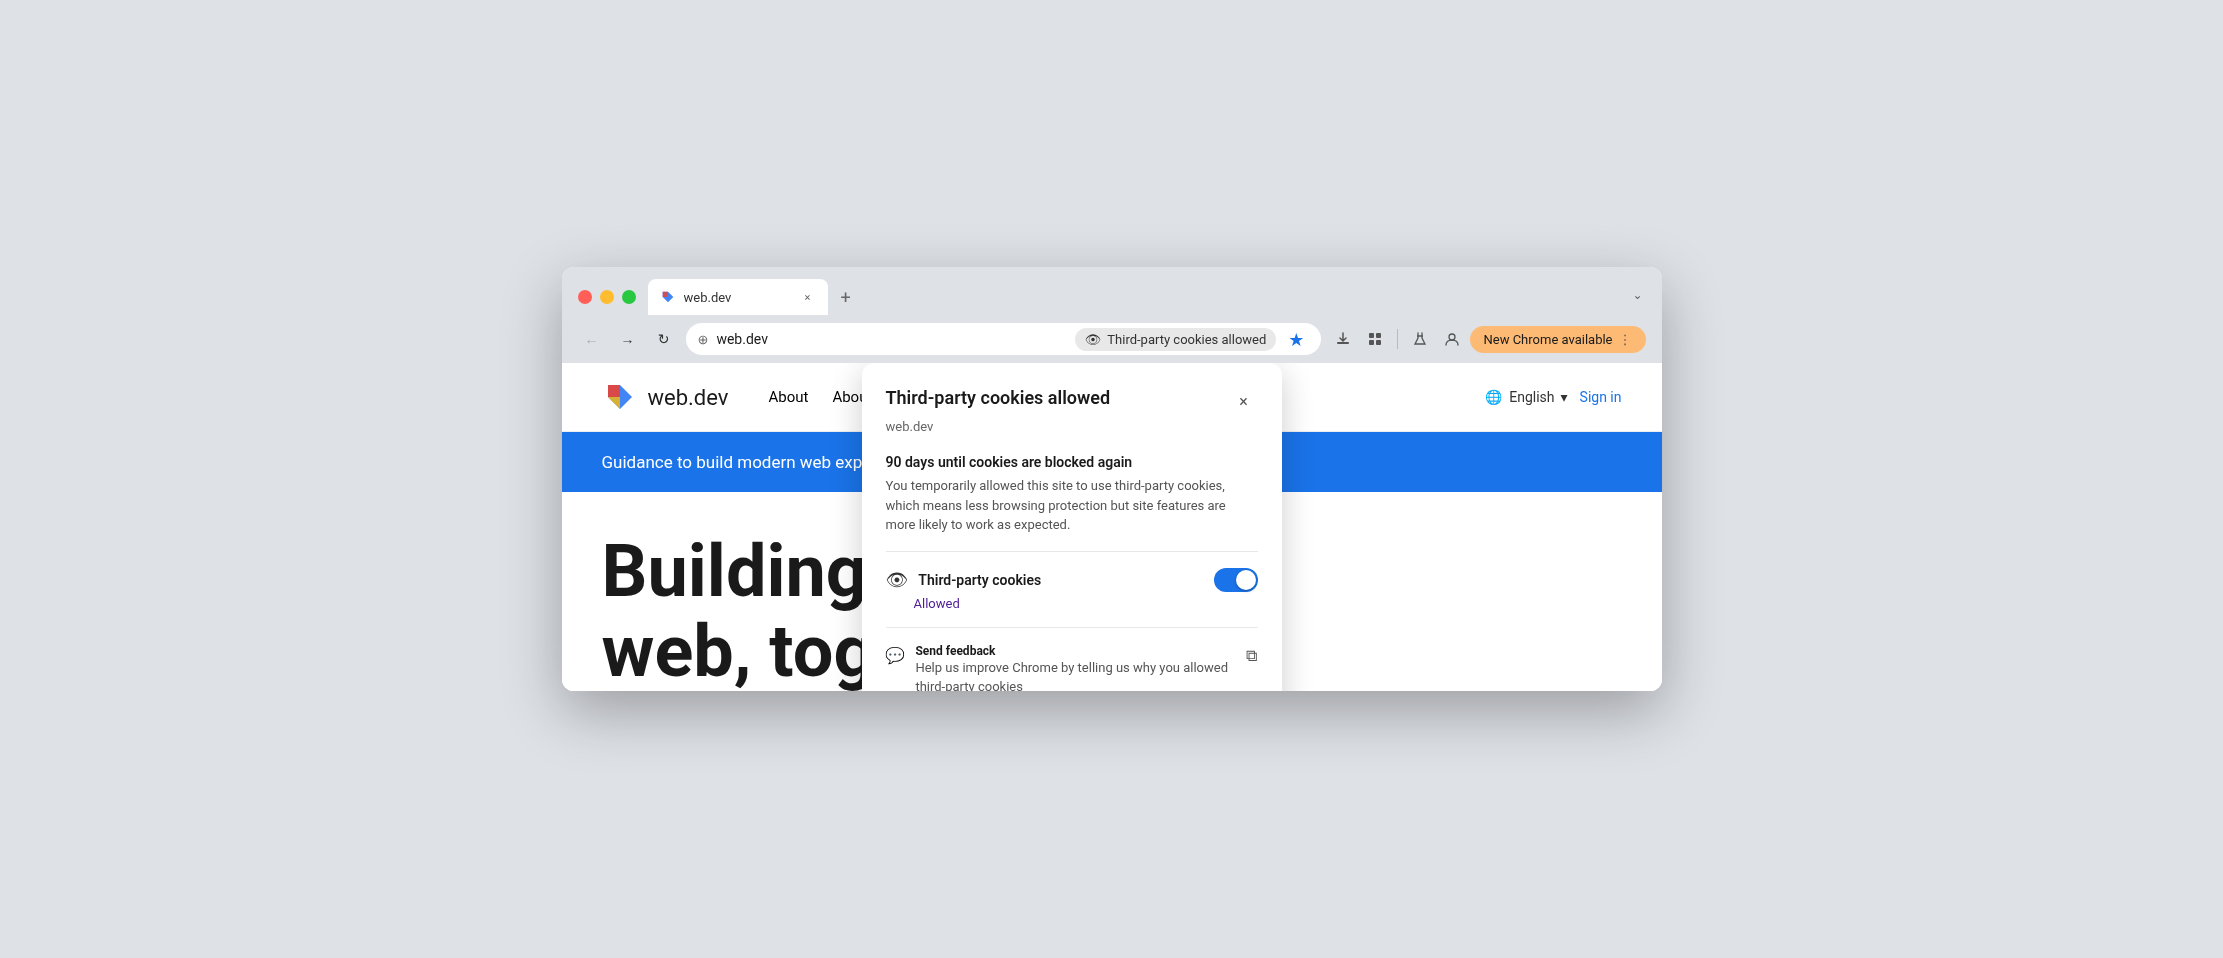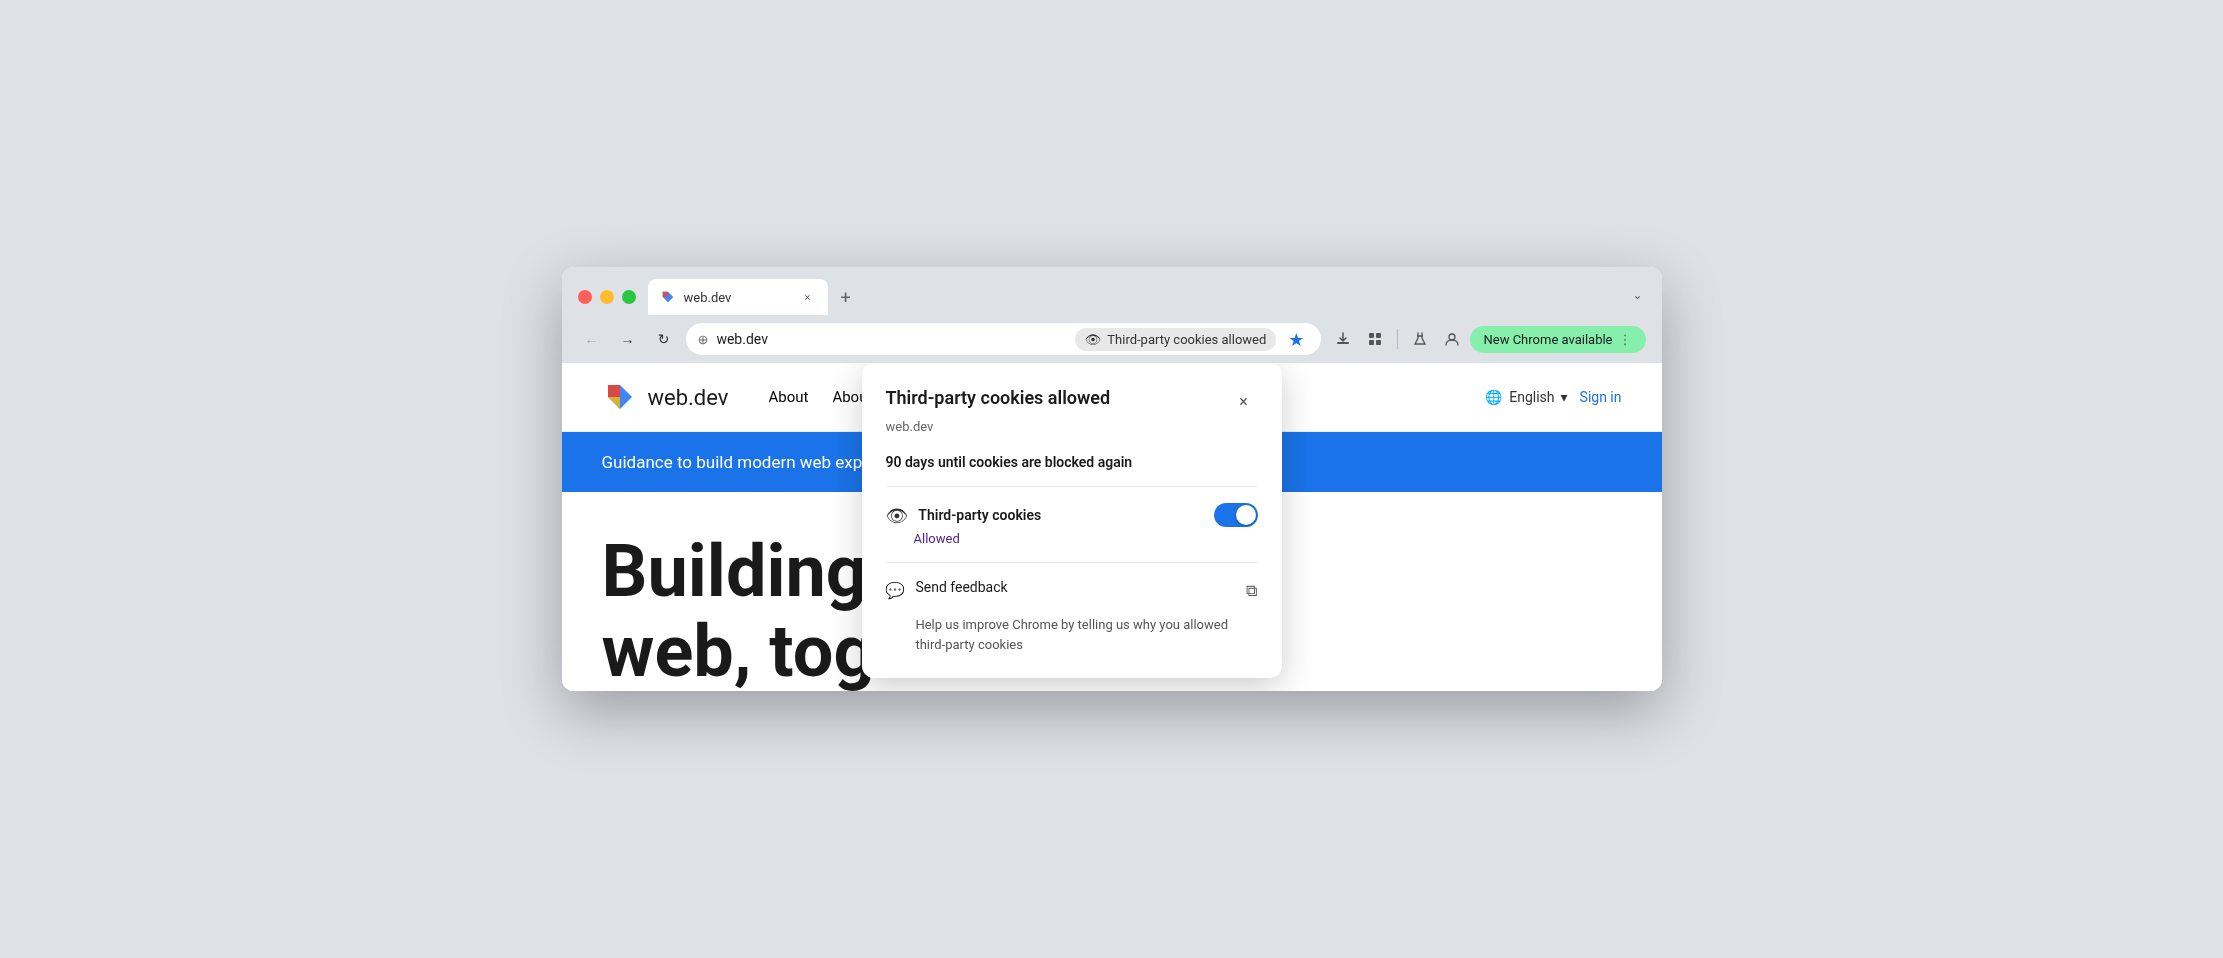--- a/index.html
+++ b/index.html
@@ -185,21 +185,21 @@
       padding: 4px;
     }
 
     .nav-right {
       display: flex;
       align-items: center;
       gap: 4px;
     }
 
     .new-chrome-btn {
-      background: #86efac;
+      background: #fdba74;
       border-radius: 20px;
       padding: 6px 14px;
       font-size: 13px;
       color: #1a1a1a;
       cursor: pointer;
       white-space: nowrap;
       display: flex;
       align-items: center;
       gap: 6px;
     }
@@ -442,24 +442,24 @@
 
     .feedback-icon {
       color: #333;
       font-size: 16px;
       margin-top: 2px;
     }
 
     .feedback-content {}
 
     .feedback-title {
-      font-size: 14px;
-      font-weight: 400;
-      color: #1a1a1a;
-      margin-bottom: 20px;
+      font-size: 12px;
+      font-weight: 700;
+      color: #1a1a1a;
+      margin-bottom: 0;
     }
 
     .feedback-text {
       font-size: 13px;
       color: #555;
       line-height: 1.5;
     }
 
     .feedback-external {
       color: #555;
@@ -588,20 +588,21 @@
 
         <div class="popup-header">
           <span class="popup-title">Third-party cookies allowed</span>
           <div class="popup-close">×</div>
         </div>
 
         <div class="popup-domain">web.dev</div>
 
         <div class="popup-warning">
           <div class="popup-warning-title">90 days until cookies are blocked again</div>
+          <div class="popup-warning-text">You temporarily allowed this site to use third-party cookies, which means less browsing protection but site features are more likely to work as expected.</div>
         </div>
 
         <div class="popup-divider"></div>
 
         <div>
           <div class="popup-toggle-row">
             <div class="popup-toggle-left">
               <span class="toggle-icon">👁</span>
               <span class="toggle-label">Third-party cookies</span>
             </div>

